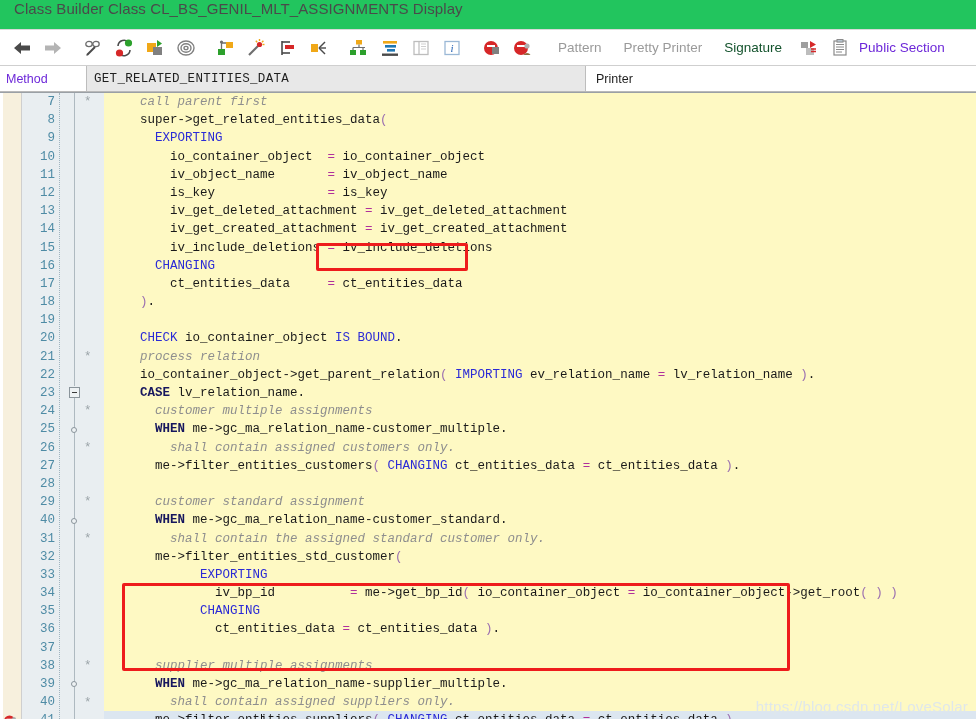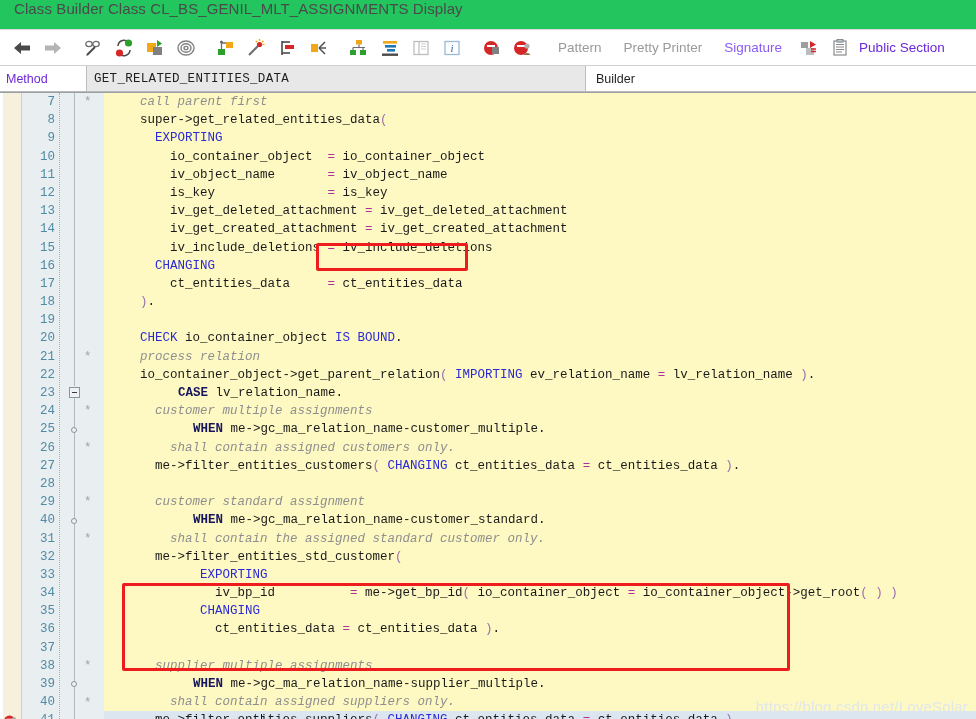--- a/index.html
+++ b/index.html
@@ -47,21 +47,21 @@
   .tsep { width: 9px; height: 30px; }
   .tlabel {
     padding: 0 11px;
     font-size: 13.5px;
     color: #9a9a9a;
     white-space: nowrap;
     cursor: pointer;
     height: 30px;
     display: flex; align-items: center;
   }
-  .tlabel.dark { color: #8b5cf6; text-align: right; }
+  .tlabel.dark { color: #14532d; text-align: right; }
   .tlabel.withicon { padding-left: 4px; color:#6d28d9; }
 
   
   #methodrow {
     height: 26px;
     background: #ffffff;
     display: flex;
     align-items: stretch;
     border-bottom: 1px solid #b9b9b9;
   }
@@ -155,21 +155,21 @@
     color: #4e8ba5;
   }
   #code-col .ln {
     white-space: pre;
     color: #1a1a1a;
     padding-left: 6px;
   }
 
   
   .kw   { color: #2b2bd6; }          
-  .kwb  { color: #16165e; font-weight: bold; margin-left: 38px; }  
+  .kwb  { color: #16165e; font-weight: bold; }  
   .cmt  { color: #8e8e8e; font-style: italic; }
   .op   { color: #b0309b; }          
   .par  { color: #9b6fb0; }          
   .txt  { color: #1a1a1a; }
 
   
   .redbox {
     position: absolute;
     border: 3px solid #ee1c1c;
     border-radius: 2px;
@@ -410,21 +410,21 @@
       <rect x="8" y="1.5" width="6" height="2.6" fill="#b8c5cf" stroke="#8a8a8a" stroke-width="1"></rect>
     </svg>
   </div>
 
   <div class="tlabel withicon">Public Section</div>
 </div>
 
 <div id="methodrow">
   <div class="mlabel">Method</div>
   <div class="mfield">GET_RELATED_ENTITIES_DATA</div>
-  <div class="mstatus">Builder</div>
+  <div class="mstatus">Printer</div>
 </div>
 
 <div id="editor">
   <div id="marker-col">
       <div id="bp-badge" style="top: 619.8px;"><svg width="16" height="16" viewBox="0 0 16 16">
           <circle cx="6.5" cy="8" r="5.5" fill="#d62728"></circle>
           <path d="M3.5 6.5 L9.5 6.5" stroke="#fff" stroke-width="1.6"></path>
           <circle cx="11" cy="6" r="2" fill="#b0b0b0"></circle>
           <path d="M8.5 13 A3 3 0 0 1 13.5 13 Z" fill="#8c6d3f"></path>
         </svg></div>

